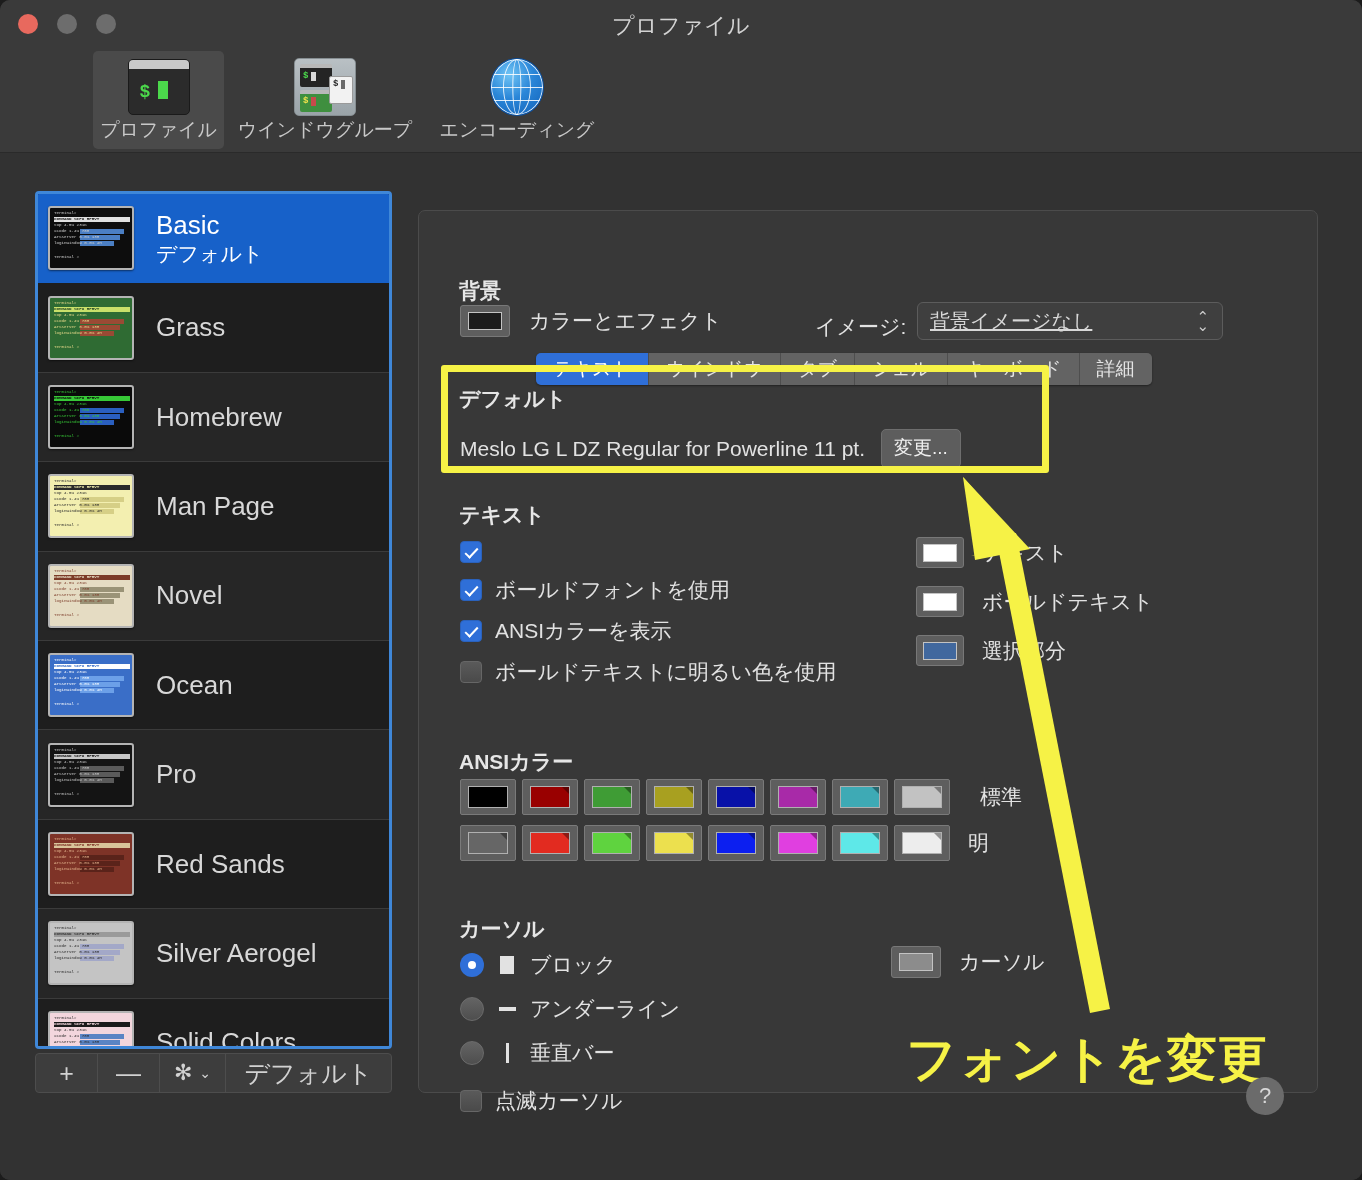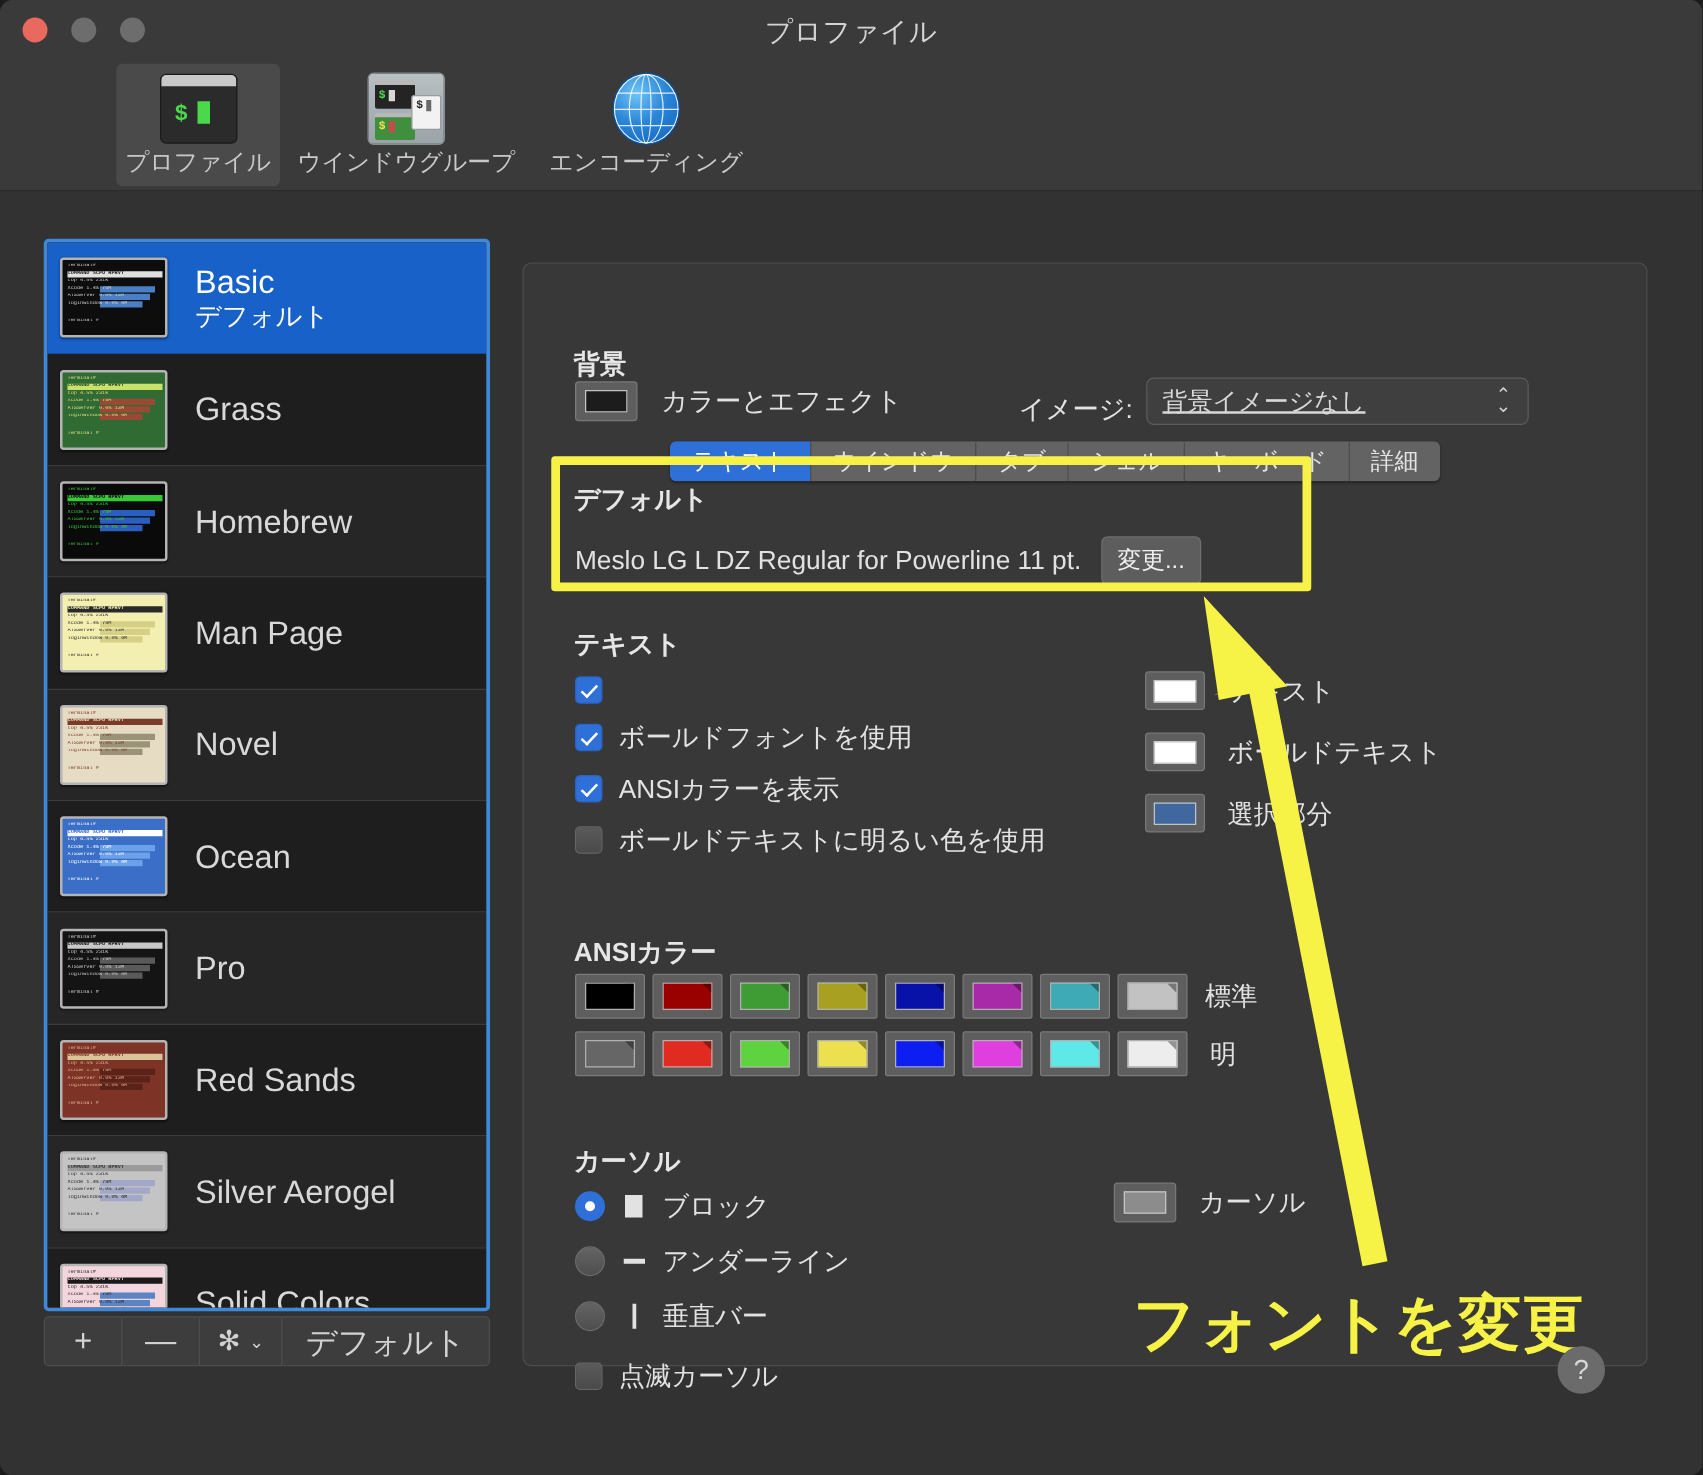--- a/index.html
+++ b/index.html
@@ -776,21 +776,21 @@
             </div>
             <div class="ansi-swatch">
               <span class="sw" style="background: rgb(168, 42, 168);"></span>
             </div>
             <div class="ansi-swatch">
               <span class="sw" style="background: rgb(62, 170, 181);"></span>
             </div>
             <div class="ansi-swatch">
               <span class="sw" style="background: rgb(194, 194, 194);"></span>
             </div>
-            <span class="row-label" style="margin-left: 8px;">標準</span>
+            <span class="row-label" style="margin-left: 24px;">標準</span>
           </div>
           <div style="display: flex; align-items: center; gap: 6px; margin-bottom: 10px;">
             <div class="ansi-swatch">
               <span class="sw" style="background: rgb(102, 102, 102);"></span>
             </div>
             <div class="ansi-swatch">
               <span class="sw" style="background: rgb(226, 43, 32);"></span>
             </div>
             <div class="ansi-swatch">
               <span class="sw" style="background: rgb(95, 211, 63);"></span>

